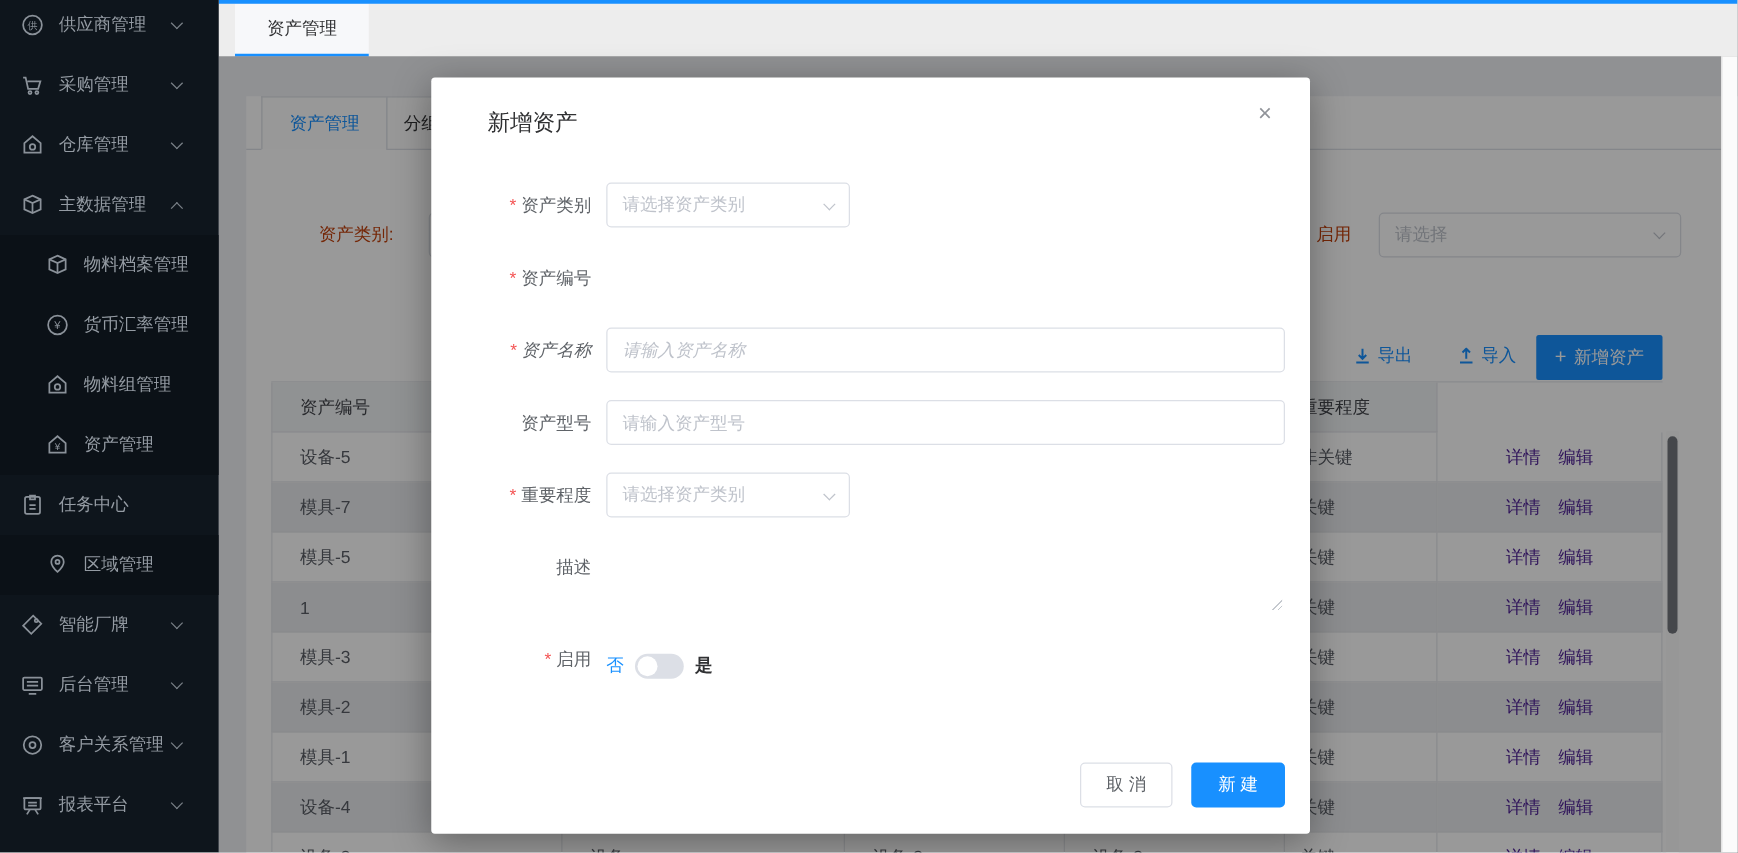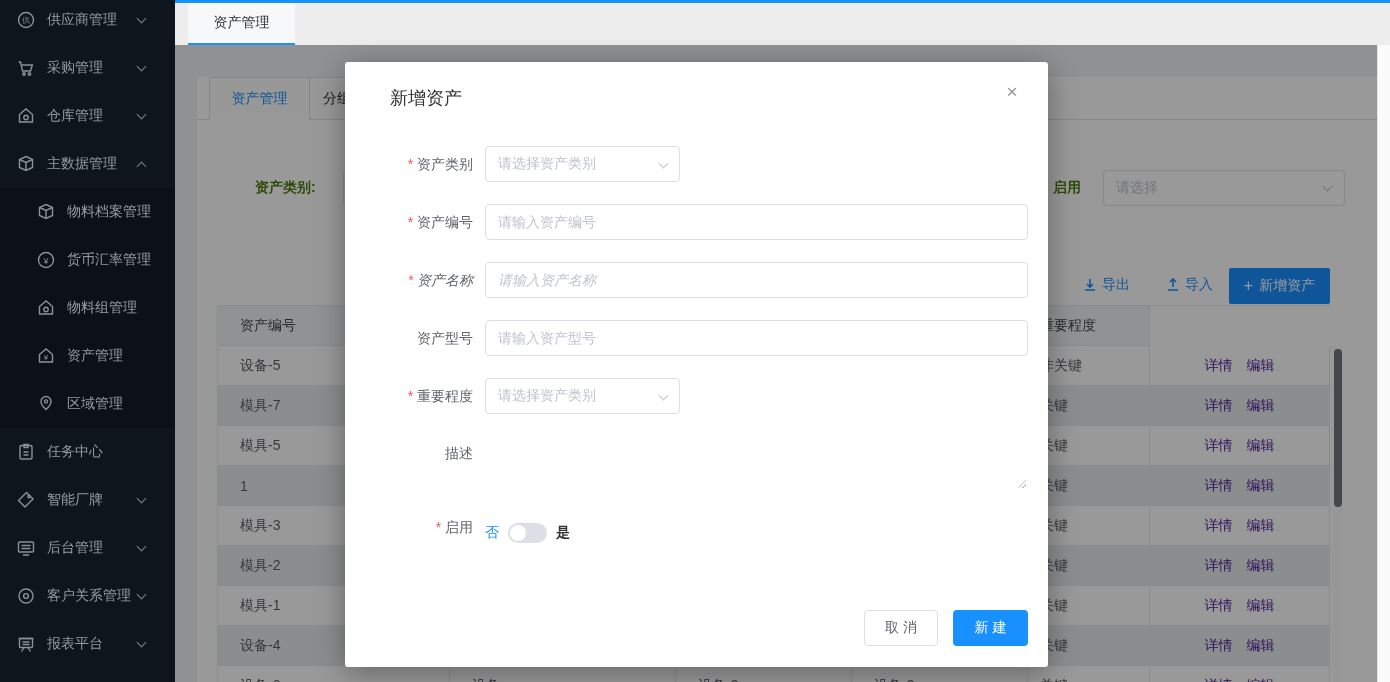--- a/index.html
+++ b/index.html
@@ -27,21 +27,21 @@
   #content { position:absolute; top:45px; left:0; right:0; bottom:0; background:#f0f2f5; }
   #card { position:absolute; left:22px; top:32px; right:0; bottom:0; background:#ffffff; }
 
   
   #card-tabs { position:absolute; top:0; left:0; right:0; height:43px; border-bottom:1px solid #dcdfe6; }
   .card-tab { position:absolute; top:0; height:43px; border:1px solid #dcdfe6; display:flex; align-items:center; cursor:pointer; background:#fdfdfd; }
   #card-tab-0 { left:12px; width:101px; justify-content:center; color:#1890ff; border-bottom:1px solid #fff; }
   #card-tab-1 { left:112px; width:100px; padding-left:13px; color:#303133; }
 
   
-  .flt-label { position:absolute; color:#4d7c0f; line-height:20px;font-weight:bold; }
+  .flt-label { position:absolute; color:#c2410c; line-height:20px; }
   .sel { position:absolute; height:36px; background:#fff; border:1px solid #dcdfe6; border-radius:4px; display:flex; align-items:center; padding:0 30px 0 12px; color:#bfc3cb; cursor:pointer; }
   .sel .chev2 { position:absolute; right:13px; top:14px; width:7px; height:7px; border-right:1.4px solid #c0c4cc; border-bottom:1.4px solid #c0c4cc; transform:rotate(45deg); margin-top:-2px; }
   #flt-category-label { left:58px; top:100px; }
   #flt-category-select { left:146px; top:93px; width:200px; }
   #flt-enable-label { left:856px; top:100px; }
   #flt-enable-select { left:906px; top:93px; width:242px; }
 
   
   .tool-link { position:absolute; top:196px; height:24px; display:flex; align-items:center; gap:5px; color:#1890ff; cursor:pointer; }
   .tool-link svg { stroke:#1890ff; fill:none; stroke-width:1.6; }
@@ -172,38 +172,38 @@
       </div>
       <div class="side-item sub">
         <span class="s-icon">
           <svg width="20" height="20" viewBox="0 0 20 20">
             <path d="M3.5 8.5 10 3l6.5 5.5V16h-13z"></path>
             <text x="10" y="14" font-size="8" text-anchor="middle" fill="#8a9199" stroke="none">¥</text>
           </svg>
         </span>
         <span class="s-label">资产管理</span>
       </div>
-      <div class="side-item sub">
-        <span class="s-icon">
-          <svg width="20" height="20" viewBox="0 0 20 20">
-            <path d="M10 2.5a5 5 0 0 1 5 5c0 3.4-5 8-5 8s-5-4.6-5-8a5 5 0 0 1 5-5z"></path>
-            <circle cx="10" cy="7.5" r="1.6"></circle>
-          </svg>
-        </span>
-        <span class="s-label">区域管理</span>
-      </div>
       <div class="side-item">
         <span class="s-icon">
           <svg width="20" height="20" viewBox="0 0 20 20">
             <rect x="4" y="3.5" width="12" height="13.5" rx="1.5"></rect>
             <path d="M8 2.5h4v3H8z"></path>
             <path d="M7.5 10h5M7.5 13h5"></path>
           </svg>
         </span>
         <span class="s-label">任务中心</span>
+      </div>
+      <div class="side-item sub">
+        <span class="s-icon">
+          <svg width="20" height="20" viewBox="0 0 20 20">
+            <path d="M10 2.5a5 5 0 0 1 5 5c0 3.4-5 8-5 8s-5-4.6-5-8a5 5 0 0 1 5-5z"></path>
+            <circle cx="10" cy="7.5" r="1.6"></circle>
+          </svg>
+        </span>
+        <span class="s-label">区域管理</span>
       </div>
       <div class="side-item">
         <span class="s-icon">
           <svg width="20" height="20" viewBox="0 0 20 20">
             <path d="M10.5 2.5 17 9l-8 8-6.5-6.5z"></path>
             <circle cx="13" cy="6.5" r="1.2"></circle>
           </svg>
         </span>
         <span class="s-label">智能厂牌</span>
         <span class="chev down"></span>
@@ -411,21 +411,20 @@
   <div id="modal-title">新增资产</div>
   <div id="modal-close">×</div>
 
   <div class="fld-label required row-y0">资产类别</div>
   <div class="ctl select row-y0">
     <span>请选择资产类别</span>
     <span class="chev2"></span>
   </div>
 
   <div class="fld-label required row-y1">资产编号</div>
-  <input class="ctl row-y1" placeholder="请输入资产编号" style="">
 
   <div class="fld-label required row-y2">资产名称</div>
   <input class="ctl row-y2" placeholder="请输入资产名称" style="">
 
   <div class="fld-label row-y3">资产型号</div>
   <input class="ctl row-y3" placeholder="请输入资产型号" style="">
 
   <div class="fld-label required row-y4">重要程度</div>
   <div class="ctl select row-y4">
     <span>请选择资产类别</span>

